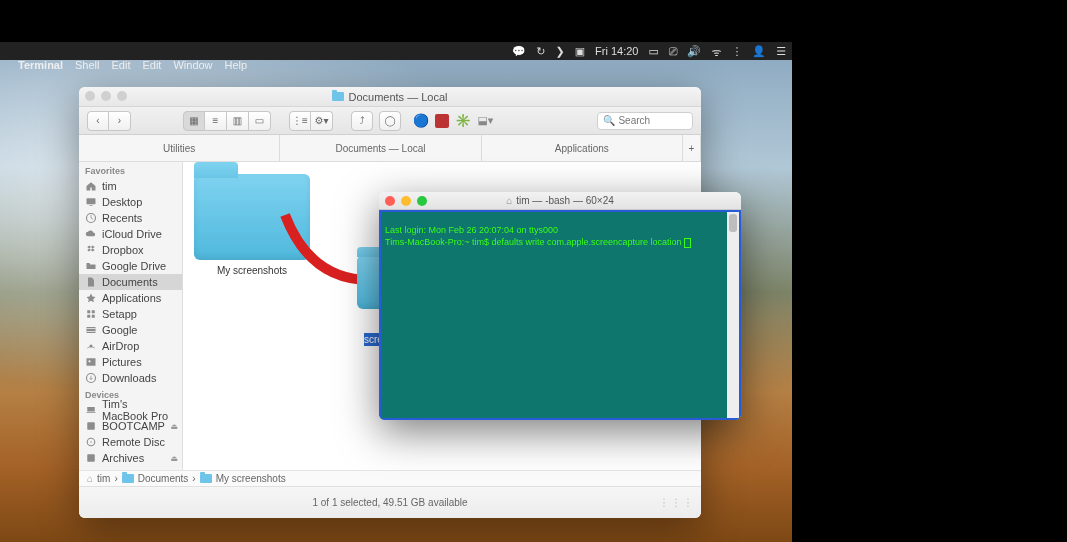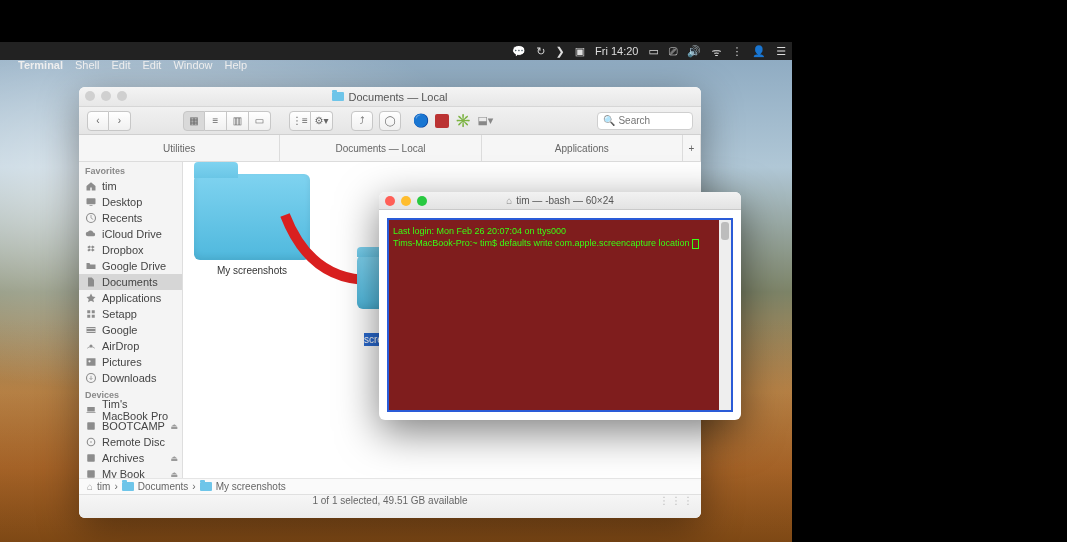--- a/index.html
+++ b/index.html
@@ -129,43 +129,43 @@
     
     .arrow {
       position:absolute; top:200px; left:270px; width:140px; height:110px; z-index:14;
     }
 
     .finder-path {
       height:16px; background:#fafafa; border-top:1px solid #e5e5e5;
       font-size:10px; color:#666; display:flex; align-items:center; padding:0 8px; gap:4px;
     }
     .finder-status{
-      height:24px; background:linear-gradient(#f6f6f6,#ececec); border-top:1px solid #e0e0e0;
-      font-size:10px; color:#666; display:flex; align-items:flex-start; justify-content:center;
+      height:32px; background:linear-gradient(#f6f6f6,#ececec); border-top:1px solid #e0e0e0;
+      font-size:10px; color:#666; display:flex; align-items:center; justify-content:center;
       position:relative;
     }
     .finder-status .grip{ position:absolute; right:6px; color:#bbb; letter-spacing:2px;}
 
     
     .terminal {
       position:absolute; top:192px; left:379px; width:362px; height:228px;
       background:#fff; border-radius:6px; box-shadow:0 12px 40px rgba(0,0,0,0.5);
       display:flex; flex-direction:column; overflow:hidden; z-index:30;
     }
     .term-titlebar{
       height:18px; background:linear-gradient(#f2f2f2,#e3e3e3);
       border-bottom:1px solid #c9c9c9; display:flex; align-items:center; justify-content:center;
       position:relative; font-size:10px; color:#555;
     }
     .term-titlebar .traffic{ left:6px; top:4px; }
     .term-title{ display:flex; align-items:center; gap:4px;}
     .term-body{
-      flex:1; background:#7f1d1d; border:2px solid #2a5bd7; margin:8px;
+      flex:1; background:#0f766e; border:2px solid #2a5bd7; margin:0;
       font-family: Menlo, Consolas, monospace; font-size:9px; line-height:12px;
-      color:#39ff14; padding:5px 4px; position:relative; white-space:pre;
+      color:#39ff14; padding:12px 4px; position:relative; white-space:pre;
     }
     .term-body .scrollbar{
       position:absolute; right:0; top:0; width:12px; height:100%;
       background:#eee;
     }
     .term-body .scrollbar::before{
       content:""; position:absolute; top:2px; left:2px; right:2px; height:18px;
       background:#bdbdbd; border-radius:3px;
     }
     .cursor-box{ display:inline-block; width:7px; height:10px; border:1px solid #39ff14; vertical-align:middle;}

